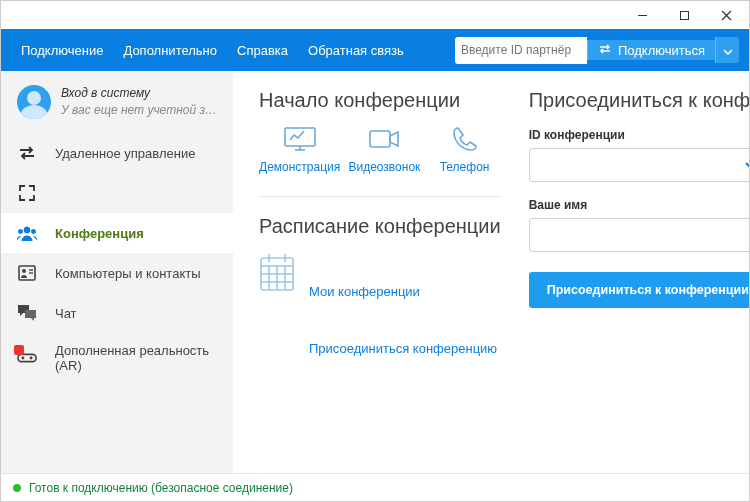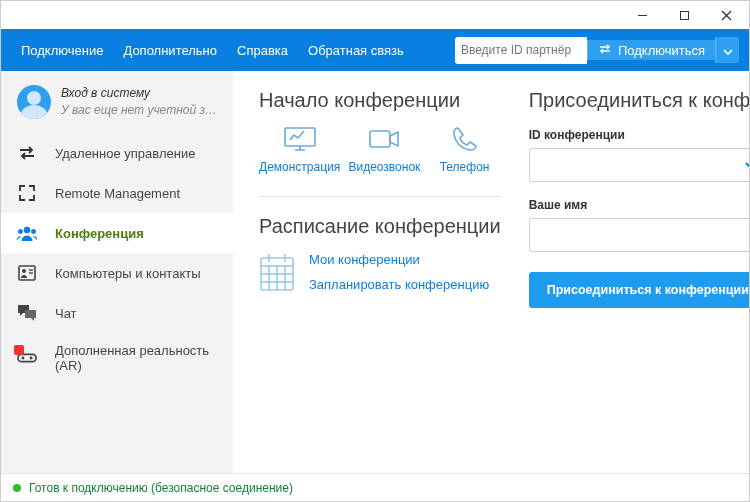--- a/index.html
+++ b/index.html
@@ -30,21 +30,21 @@
   .col-left { flex: 1.05; padding: 18px 18px 10px 26px; display:flex; flex-direction:column; }
   .col-right { flex: 1; padding: 18px 26px 10px 10px; display:flex; flex-direction:column; }
   h2 { font-size:20px; font-weight:400; color:#444; margin-bottom: 14px; white-space:nowrap; overflow:hidden; text-overflow:ellipsis;}
   .options { display:flex; gap: 8px; margin-bottom: 22px;}
   .opt { flex:1; display:flex; flex-direction:column; align-items:center; gap:8px; font-size:12px; color:#0a7fe2; cursor:default; text-align:center;}
   .opt .oic { width:34px; height:26px; display:flex; align-items:center; justify-content:center;}
   hr.sep { border:none; border-top:1px solid #e4e4e4; margin: 0 0 18px 0;}
   .sched { display:flex; gap:14px; }
   .cal-ic { width:36px; height:40px; flex-shrink:0;}
   .sched-links { display:flex; flex-direction:column; gap:10px; font-size:13px;}
-  .sched-links a { color:#0a7fe2; text-decoration:none; }
+  .sched-links a { color:#0a7fe2; text-decoration:none;margin-top:32px; }
   .label { font-size:12px; font-weight:700; color:#333; margin-bottom:6px; margin-top:2px;}
   .field { height:34px; border:1px solid #cfcfcf; border-radius:3px; width:100%; padding: 0 8px; font-size:13px; margin-bottom:14px; display:flex; align-items:center; background:#fff;}
   .field input { border:none; outline:none; flex:1; font-size:13px;}
   .field .chev { color:#0a7fe2; }
   .join-btn { height:36px; background:#1e9cf0; color:#fff; border:none; border-radius:3px; font-size:12.5px; font-weight:600; width:100%; margin-top:6px; cursor:default;}
   .statusbar { height:28px; border-top:1px solid #e4e4e4; display:flex; align-items:center; gap:8px; padding:0 12px; font-size:12px; color:#15803d;}
   .dot { width:8px; height:8px; border-radius:50%; background:#2bbf2b;}
   .badge { position:absolute; top:-3px; left:-3px; width:10px; height:10px; background:#e33; border-radius:2px;}
   .ico-rel { position:relative; }
 </style>
@@ -114,21 +114,20 @@
             </svg>
         </span>
         <span>Удаленное управление</span>
       </div>
       <div class="nav-item">
         <span class="ico">
           <svg width="18" height="18" viewBox="0 0 18 18" fill="none" stroke="#333" stroke-width="1.8">
               <path d="M2 7V2h5M16 11v5h-5M11 2h5v5M7 16H2v-5"></path>
             </svg>
         </span>
-        <span>Remote Management</span>
       </div>
       <div class="nav-item active">
         <span class="ico">
           <svg width="20" height="16" viewBox="0 0 20 16" fill="#0a7fe2">
               <circle cx="10" cy="5" r="3"></circle>
               <circle cx="3.5" cy="6.5" r="2"></circle>
               <circle cx="16.5" cy="6.5" r="2"></circle>
               <path d="M5 16c0-3 2-5 5-5s5 2 5 5"></path>
               <path d="M0 15c0-2 1.5-3.5 3.5-3.5"></path>
               <path d="M20 15c0-2-1.5-3.5-3.5-3.5"></path>
@@ -215,21 +214,21 @@
               <line x1="9" y1="20" x2="9" y2="20"></line>
               <line x1="2" y1="22" x2="34" y2="22"></line>
               <line x1="2" y1="30" x2="34" y2="30"></line>
               <line x1="10" y1="14" x2="10" y2="38"></line>
               <line x1="18" y1="14" x2="18" y2="38"></line>
               <line x1="26" y1="14" x2="26" y2="38"></line>
             </svg>
         </span>
         <div class="sched-links">
           <a>Мои конференции</a>
-          <a>Запланировать конференцию</a>
+          <a>Присоединиться конференцию</a>
         </div>
       </div>
     </div>
 
     <div class="col-right">
       <h2>Присоединиться к конф...</h2>
       <div class="label">ID конференции</div>
       <div class="field">
         <input style="">
         <span class="chev">

